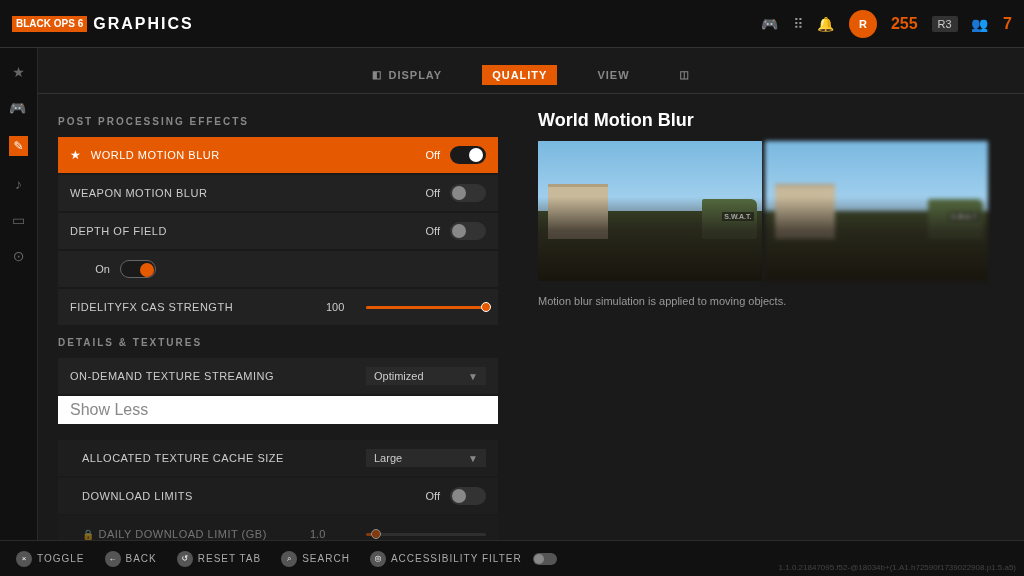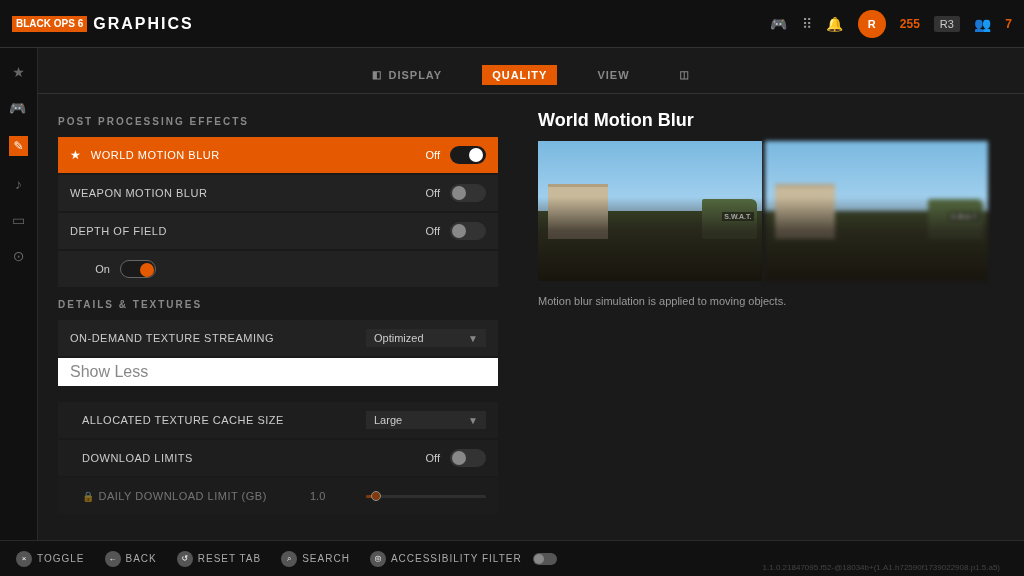--- a/index.html
+++ b/index.html
@@ -60,21 +60,21 @@
       background: #e55a00;
       display: flex;
       align-items: center;
       justify-content: center;
       color: #fff;
       font-size: 11px;
       font-weight: bold;
     }
     .top-count {
       color: #e55a00;
-      font-size: 12px;
+      font-size: 16px;
       font-weight: bold;
     }
     .r3-badge {
       background: #333;
       color: #ccc;
       padding: 2px 6px;
       font-size: 11px;
       border-radius: 2px;
     }
 
@@ -373,21 +373,21 @@
       background: #888;
       position: absolute;
       top: 1px;
       left: 1px;
     }
 
     
     .version-text {
       position: absolute;
       bottom: 4px;
-      right: 24px;
+      right: 8px;
       color: #444;
       font-size: 8px;
     }
 
     
     .fidelity-slider-area {
       display: flex;
       align-items: center;
       gap: 4px;
     }
@@ -550,20 +550,30 @@
       </div>
     </div>
 
     <div class="setting-row">
       <span class="setting-value">On</span>
       <div class="toggle on">
         <div class="toggle-knob"></div>
       </div>
     </div>
 
+    <div class="setting-row">
+      <span class="setting-name">FIDELITYFX CAS Strength</span>
+      <div class="fidelity-slider-area">
+        <span class="fidelity-val">100</span>
+        <div class="slider-track">
+          <div class="slider-fill" style="width:100%"></div>
+          <div class="slider-knob" style="left:calc(100% - 5px)"></div>
+        </div>
+      </div>
+    </div>
 
     <div class="section-header" style="margin-top:12px;">DETAILS &amp; TEXTURES</div>
 
     <div class="setting-row">
       <span class="setting-name">On-Demand Texture Streaming</span>
       <div class="dropdown">
         <span class="dropdown-text">Optimized</span>
         <span class="dropdown-arrow">▼</span>
       </div>
     </div>

